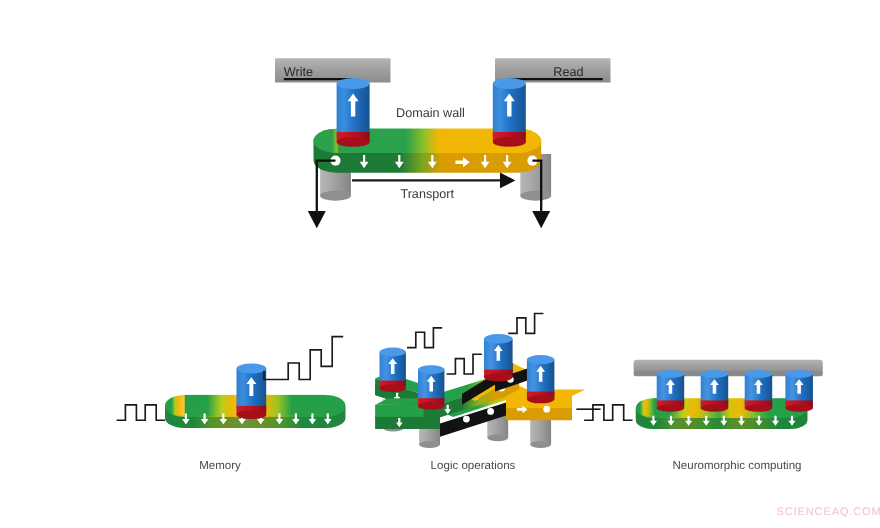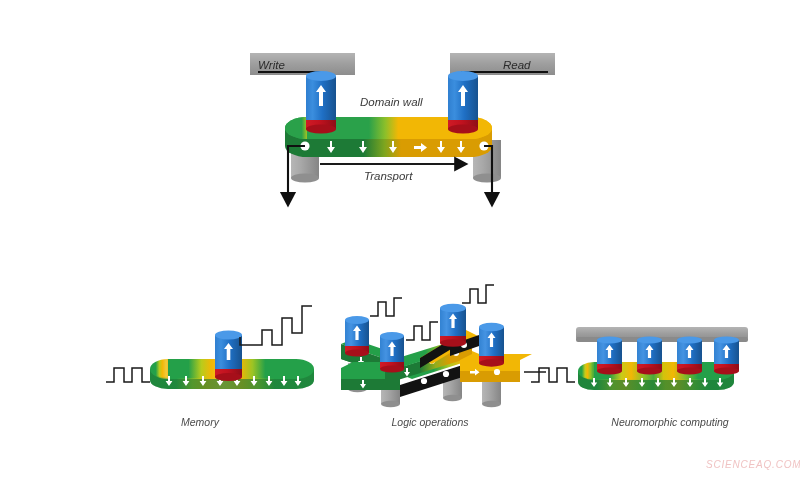--- a/index.html
+++ b/index.html
@@ -12,21 +12,20 @@
     height: 480px;
     position: relative;
     overflow: hidden;
     font-family: "Liberation Sans", sans-serif;
   }
   #figure-root {
     position: absolute;
     left: 0; top: 0;
     width: 800px;
     height: 480px;
-    font-style: italic;
   }
   svg.figure-svg {
     display: block;
     width: 800px;
     height: 480px;
   }
   .fig-label {
     font-family: "Liberation Sans", sans-serif;
     fill: #3a3a3a;
     font-size: 11.5px;

